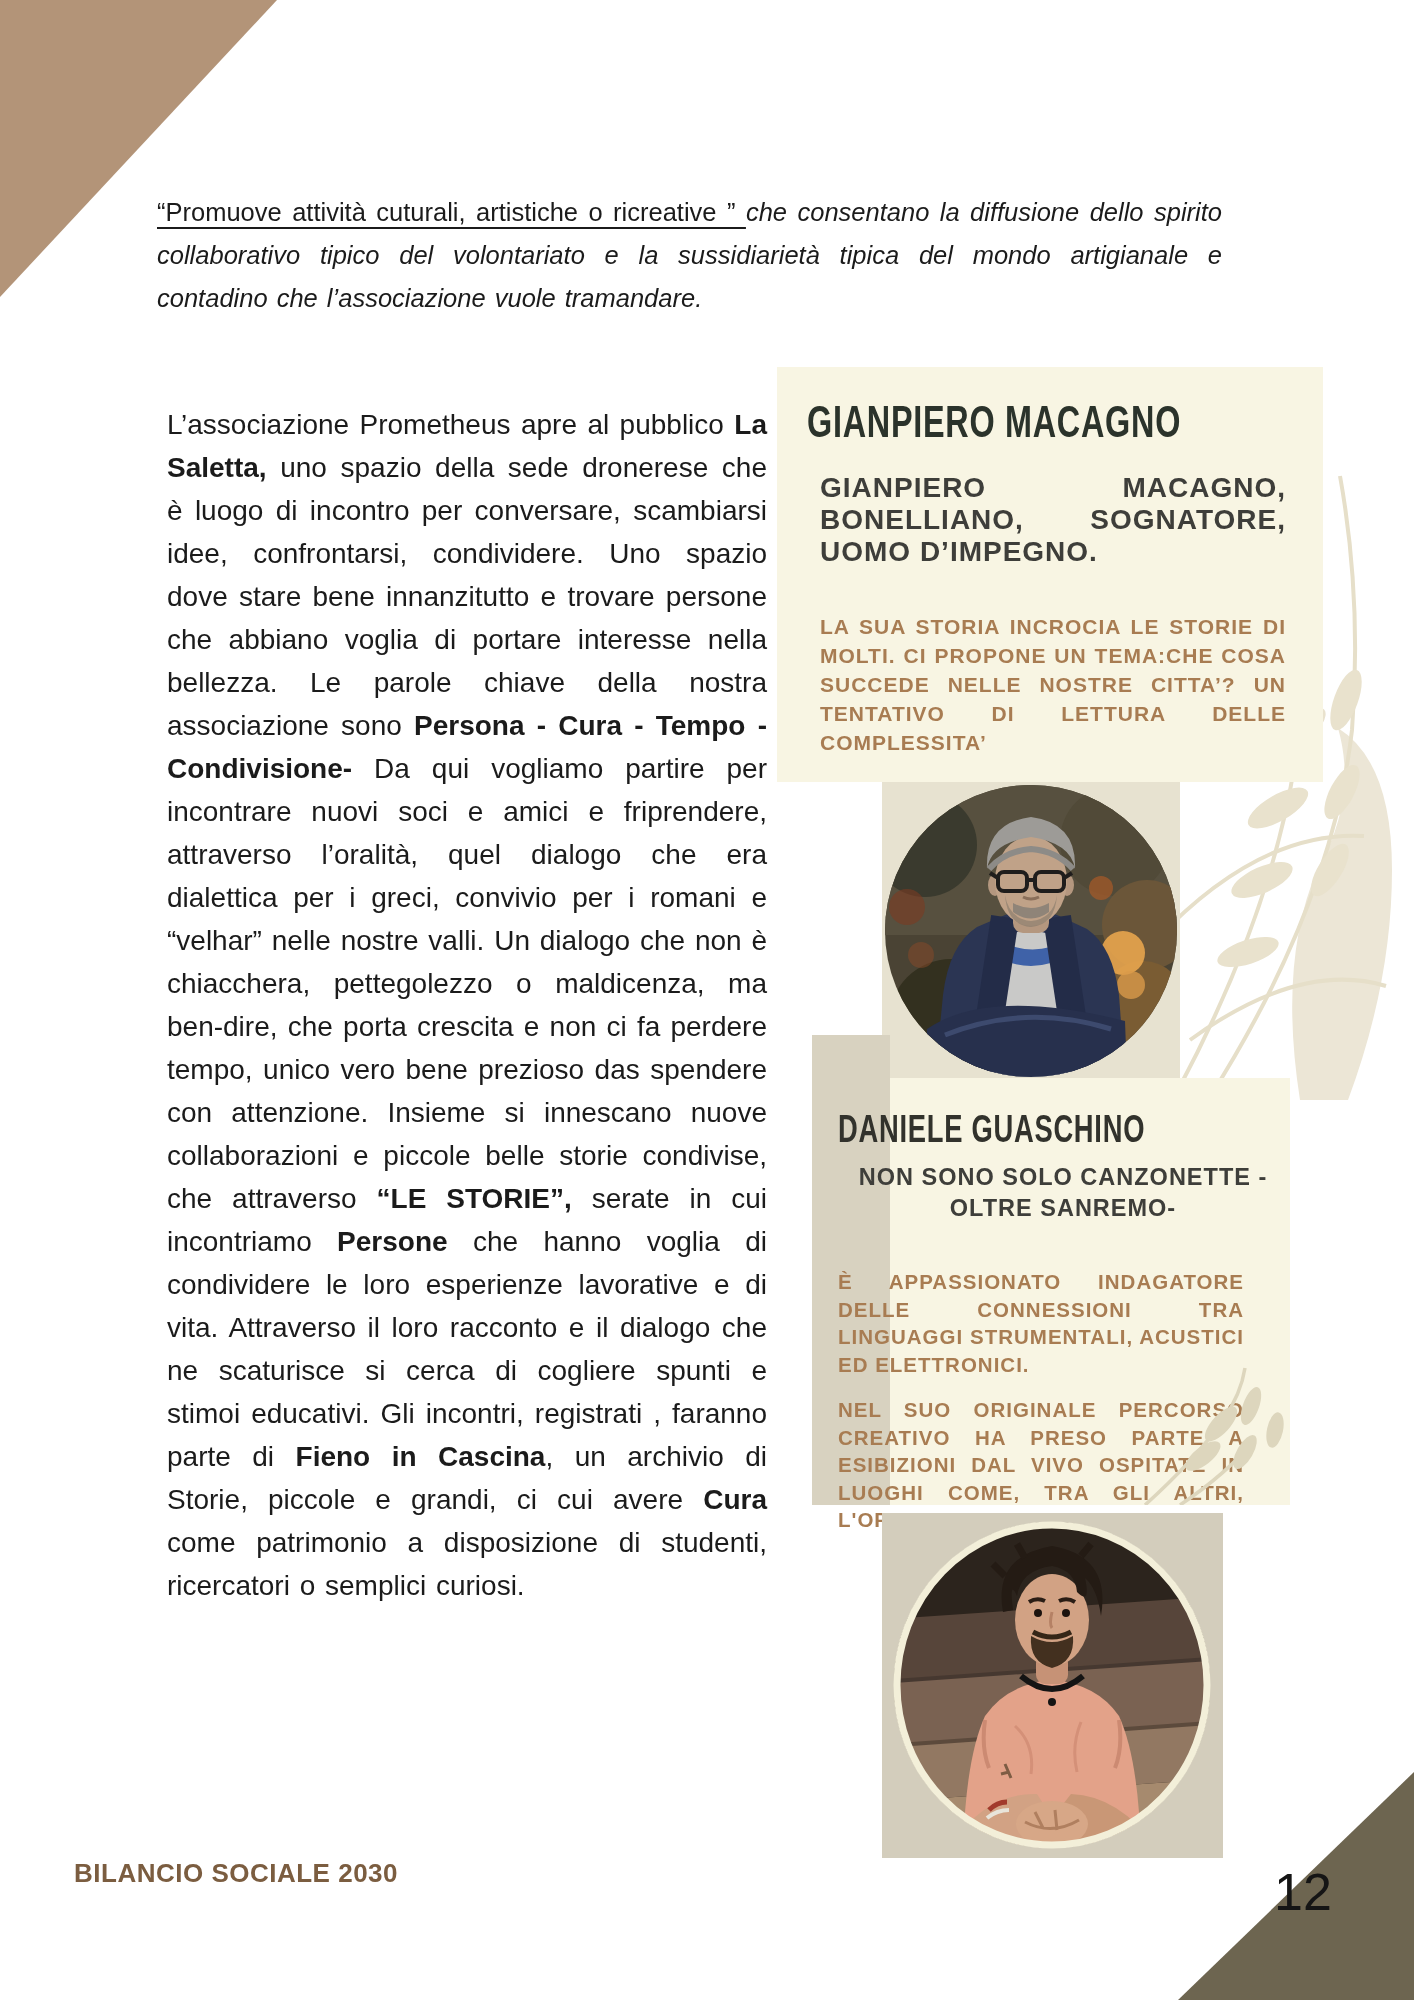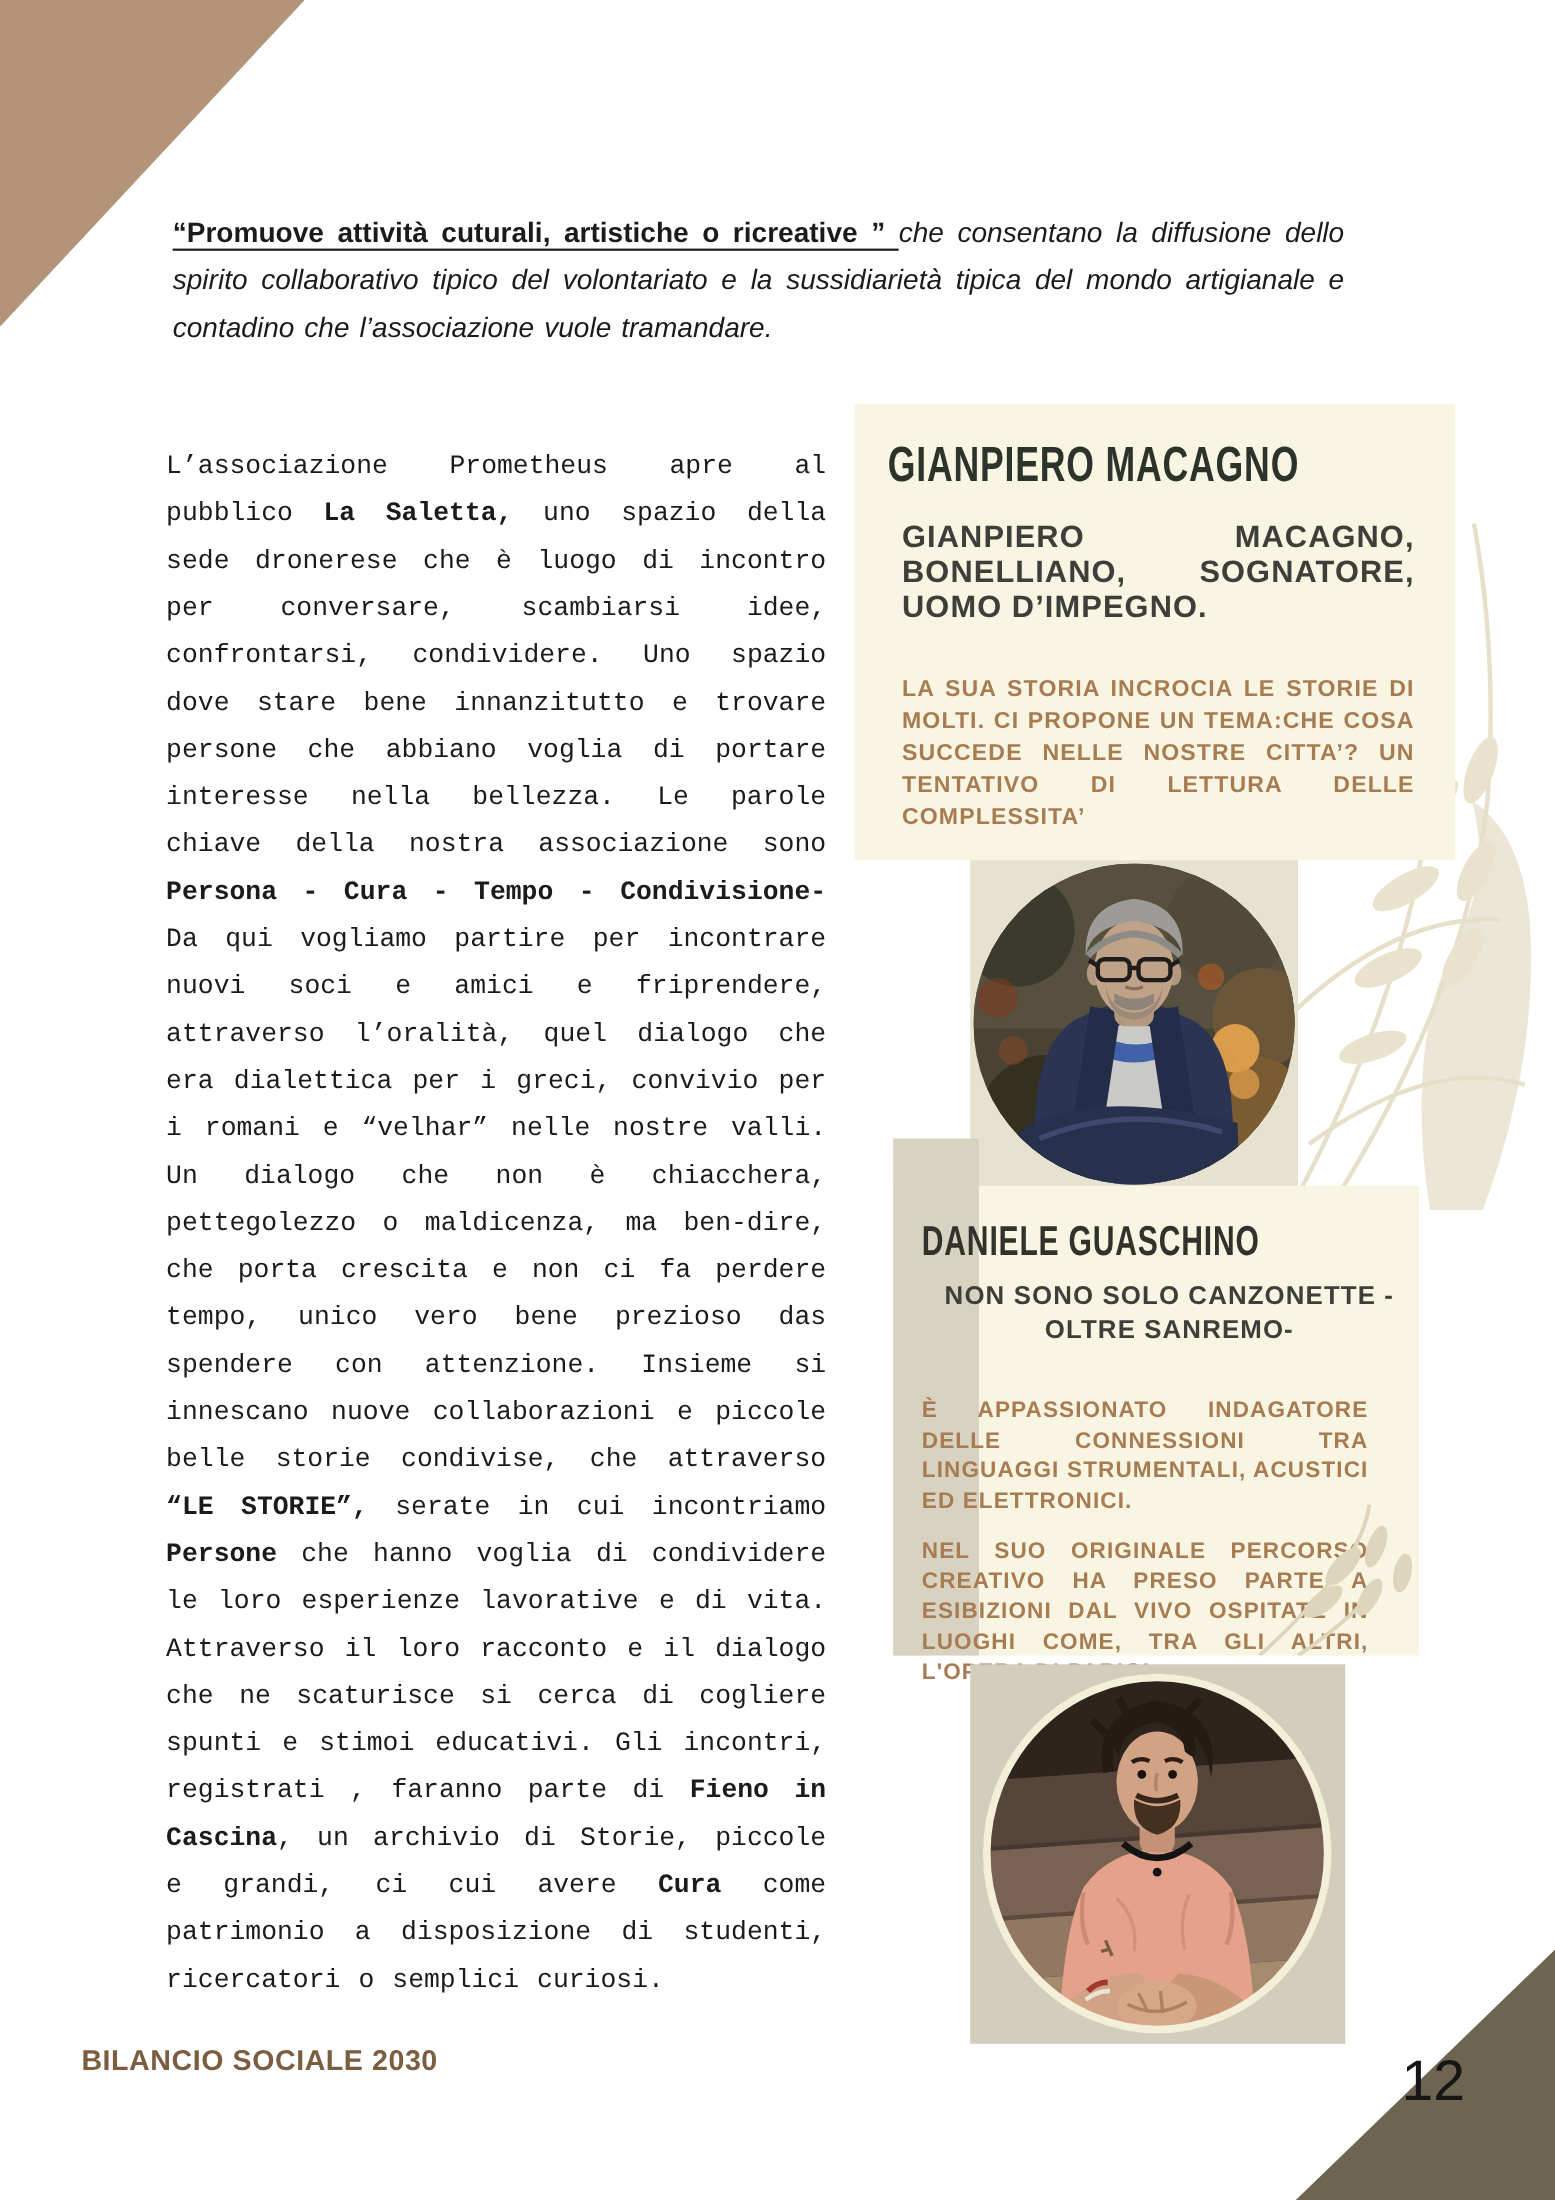--- a/index.html
+++ b/index.html
@@ -9,25 +9,25 @@
 
   
   .tri-tl{left:0;top:0;width:277px;height:297px;background:#b39478;
           -webkit-clip-path:polygon(0 0,100% 0,0 100%);clip-path:polygon(0 0,100% 0,0 100%);}
   .tri-br{left:1178px;top:1772px;width:236px;height:228px;background:#6d6550;
           -webkit-clip-path:polygon(100% 0,100% 100%,0 100%);clip-path:polygon(100% 0,100% 100%,0 100%);}
 
   
   .intro{left:157px;top:191px;width:1065px;font-size:25.5px;line-height:43px;
          text-align:justify;word-spacing:2px;}
-  .intro .b{font-weight:bold;}
+  .intro .b{font-weight:normal;}
   .intro .i{font-style:italic;}
   .intro .u{text-decoration:underline;text-underline-offset:6px;}
-  .maincol{left:151px;top:403px;width:600px;font-size:24px;line-height:43px;
-           text-align:justify;word-spacing:2px;font-family:Liberation Mono, monospace;}
+  .maincol{left:167px;top:403px;width:600px;font-size:28px;line-height:43px;
+           text-align:justify;word-spacing:2px;}
   .maincol .b{font-weight:bold;}
 
   
   .panel1{left:777px;top:367px;width:546px;height:415px;background:#f8f5e3;}
   .panel2{left:812px;top:1078px;width:478px;height:427px;background:#f8f5e3;}
   .side-band{left:812px;top:1035px;width:78px;height:470px;background:#d8d2c0;}
 
   .g-title{left:807px;top:396px;font-size:45px;font-weight:bold;color:#2b332b;
            letter-spacing:1px;transform:scaleX(0.72);transform-origin:left top;white-space:nowrap;}
   .d-title{left:838px;top:1108px;font-size:38px;font-weight:bold;color:#32322c;

